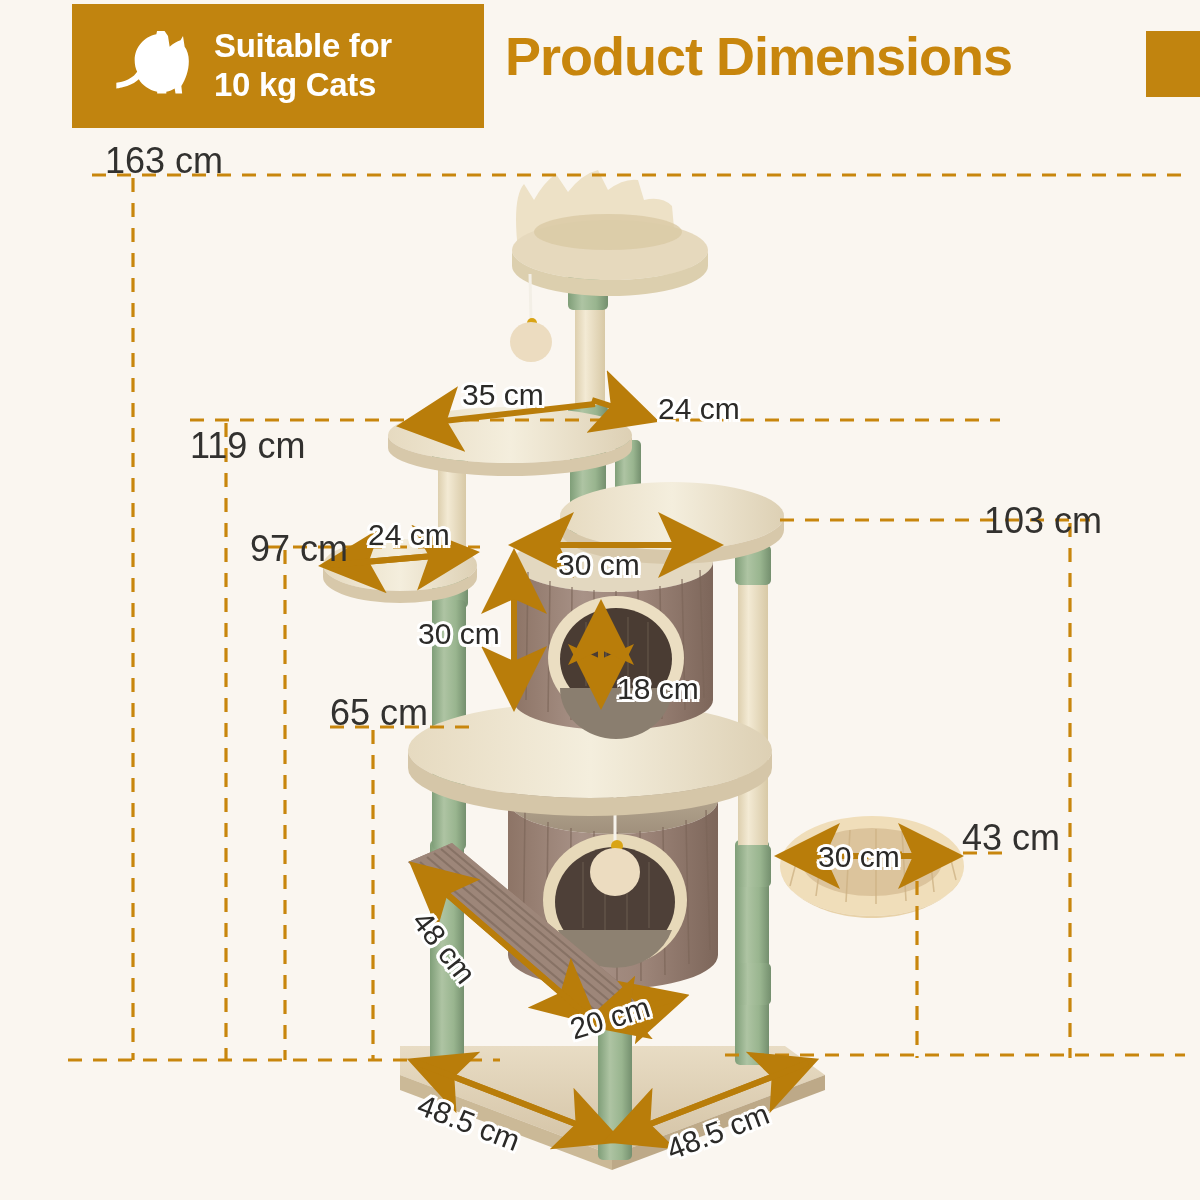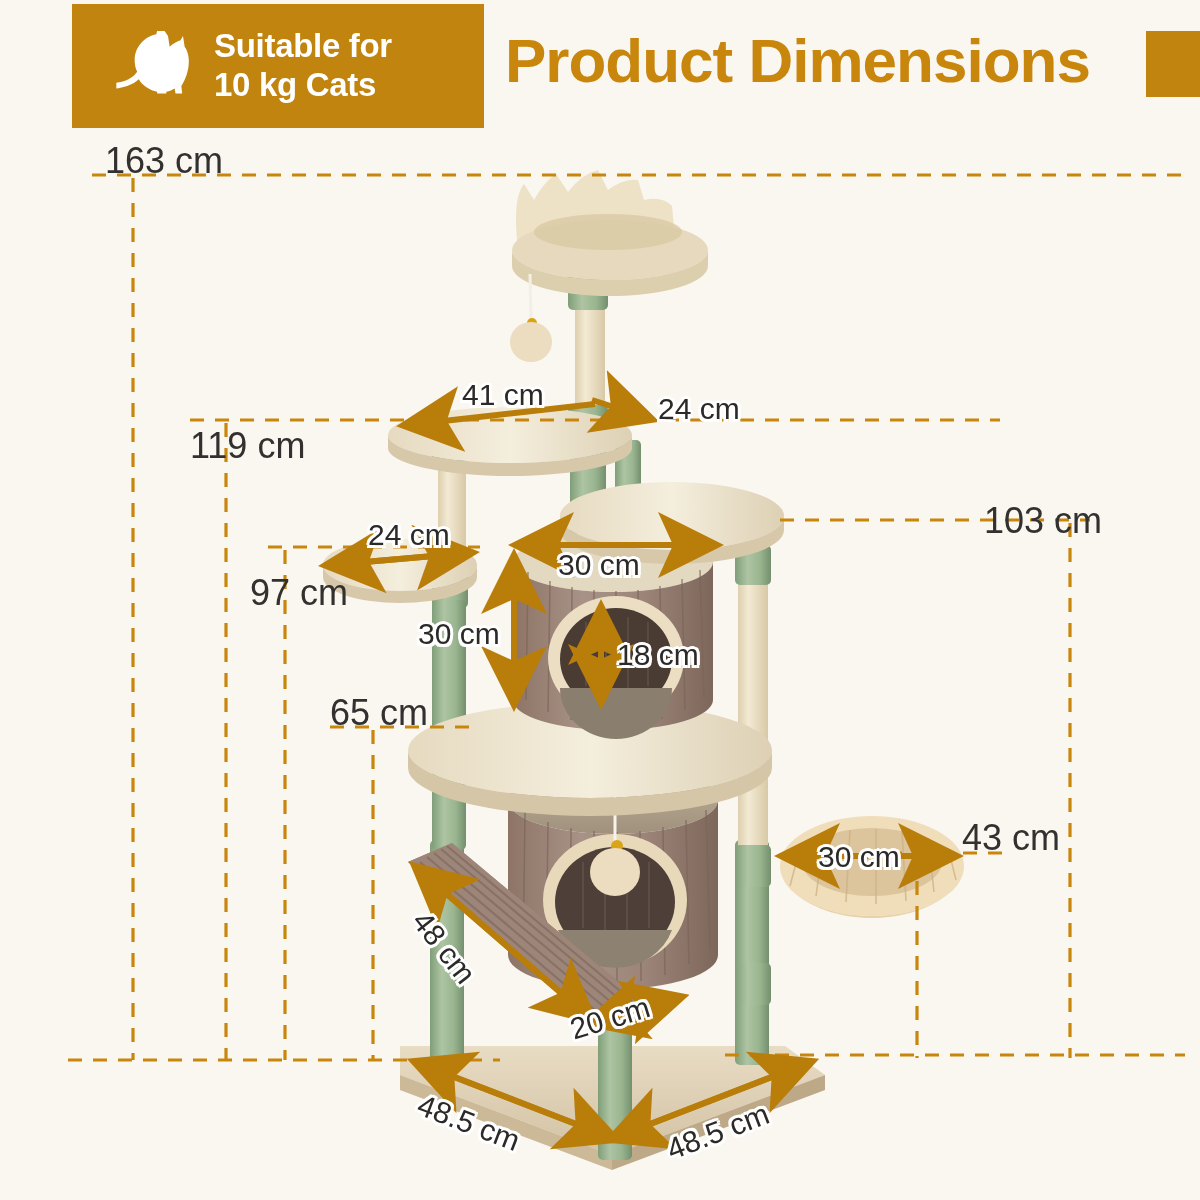--- a/index.html
+++ b/index.html
@@ -18,21 +18,21 @@
     background:#c1840f; display:flex; align-items:center; gap:14px;
     padding-left:44px;
   }
   .badge .cat { width:84px; height:70px; flex:0 0 auto; }
   .badge .btext {
     color:#fff; font-weight:bold; font-size:33px; line-height:1.18;
     letter-spacing:-0.3px; white-space:pre-line;
   }
   .title {
     position:absolute; left:505px; top:25px;
-    color:#c8860d; font-weight:bold; font-size:62px; letter-spacing:-1px;
+    color:#c8860d; font-weight:bold; font-size:54px; letter-spacing:-1px;
     white-space:nowrap;
   }
   .title-block {
     position:absolute; left:1146px; top:31px; width:60px; height:66px;
     background:#c1840f;
   }
 
   
   .dlab {
     position:absolute; color:#32312f; font-size:36px; white-space:nowrap;
@@ -304,39 +304,39 @@
 
       <path d="M614 1138 L808 1063" marker-end="url(#ah)"></path>
       <path d="M808 1063 L614 1138" marker-end="url(#ah)"></path>
     </g>
   </svg>
 
   <div class="dlab" style="left:105px; top:140px;">163 cm</div>
 
   <div class="dlab" style="left:190px; top:385px;margin-top:40px;">119 cm</div>
 
-  <div class="dlab" style="left:250px; top:528px;margin-top:44px;">97 cm</div>
+  <div class="dlab" style="left:250px; top:528px;">97 cm</div>
 
   <div class="dlab" style="left:330px; top:692px;">65 cm</div>
 
   <div class="dlab" style="left:984px; top:500px;">103 cm</div>
 
   <div class="dlab" style="left:962px; top:817px;text-align:center;">43 cm</div>
 
-  <div class="olab" style="left:462px; top:378px;">41 cm</div>
+  <div class="olab" style="left:462px; top:378px;">35 cm</div>
 
   <div class="olab" style="left:658px; top:392px;">24 cm</div>
 
   <div class="olab" style="left:368px; top:518px;">24 cm</div>
 
   <div class="olab" style="left:558px; top:548px;">30 cm</div>
 
   <div class="olab" style="left:418px; top:617px;">30 cm</div>
 
-  <div class="olab" style="left:617px; top:638px;text-align:right;">18 cm</div>
+  <div class="olab" style="left:617px; top:672px;text-align:right;">18 cm</div>
 
   <div class="olab" style="left:818px; top:840px;">30 cm</div>
 
   <div class="olab" style="left:432px; top:905px; transform:rotate(52deg); transform-origin:left top;">48 cm</div>
 
   <div class="olab" style="left:566px; top:1014px; transform:rotate(-17deg); transform-origin:left top;">20 cm</div>
 
   <div class="olab" style="left:425px; top:1088px; transform:rotate(21deg); transform-origin:left top;">48.5 cm</div>
 
   <div class="olab" style="left:662px; top:1135px; transform:rotate(-21deg); transform-origin:left top;">48.5 cm</div>

